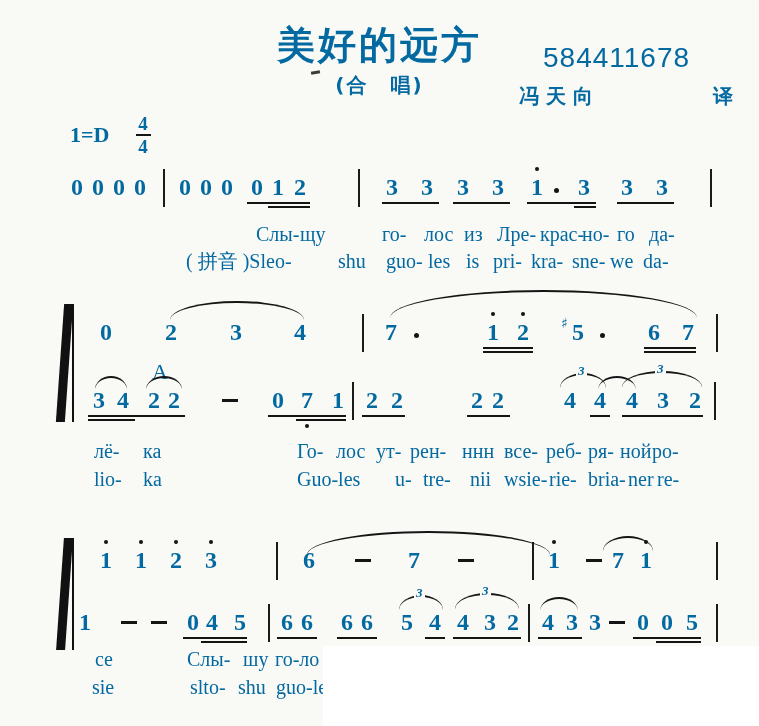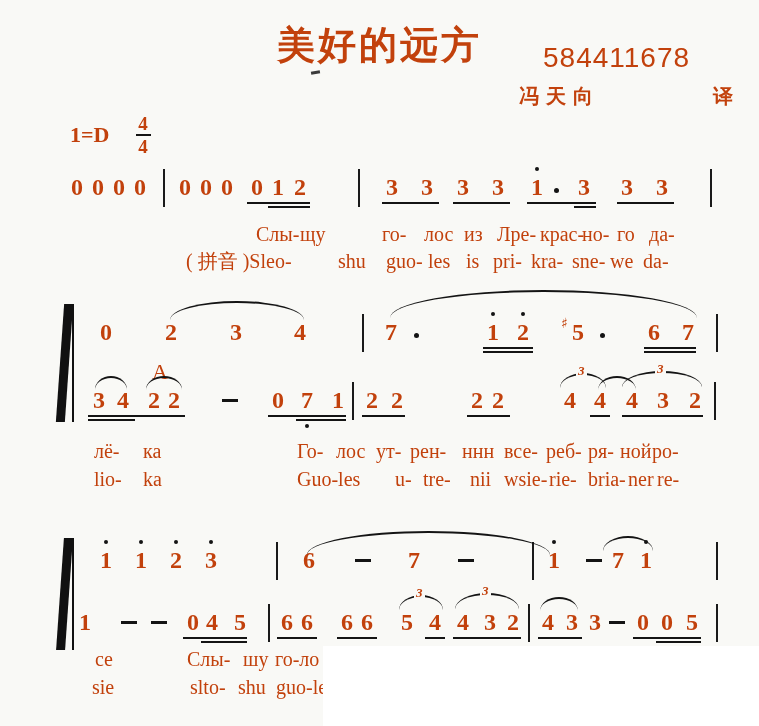--- a/index.html
+++ b/index.html
@@ -1,17 +1,17 @@
 <!DOCTYPE html>
 <html><head>
 <meta charset="utf-8">
 <style>
   html,body{margin:0;padding:0;background:#e8e8e8;}
   .sheet{position:relative;width:759px;height:726px;background:#f9f9f6;overflow:hidden;
-         font-family:"Liberation Serif",serif;color:#c2410c;}
+         font-family:"Liberation Serif",serif;color:#0369a1;}
   
   .title{position:absolute;left:0;width:759px;text-align:center;top:20px;
          font-family:"DejaVu Sans","Liberation Sans",sans-serif;font-weight:bold;
          font-size:38px;letter-spacing:3px;}
   .serial{position:absolute;left:543px;top:42px;font-family:"Liberation Sans",sans-serif;
           font-weight:500;font-size:28px;letter-spacing:1px;}
   .title-tick{position:absolute;left:311px;top:71px;width:9px;height:3px;background:#3a3a3a;
           transform:rotate(-10deg);}
   .subtitle{position:absolute;left:0;width:759px;text-align:center;top:72px;
           font-family:"DejaVu Sans","Liberation Sans",sans-serif;font-size:20px;
@@ -44,20 +44,21 @@
   .white-patch{position:absolute;background:#ffffff;z-index:2;}
 </style>
 </head>
 <body>
 
 <div class="sheet">
 
   <div class="title">美好的远方</div>
   <div class="serial">584411678</div>
   <div class="title-tick"></div>
+  <div class="subtitle">(合　唱)</div>
 
   <div class="credits">
     <div class="credit-row">
       <span>冯 天 向</span>
       <span>译</span>
     </div>
   </div>
 
   <div class="keysig">1=D</div>
   <div class="meter">

